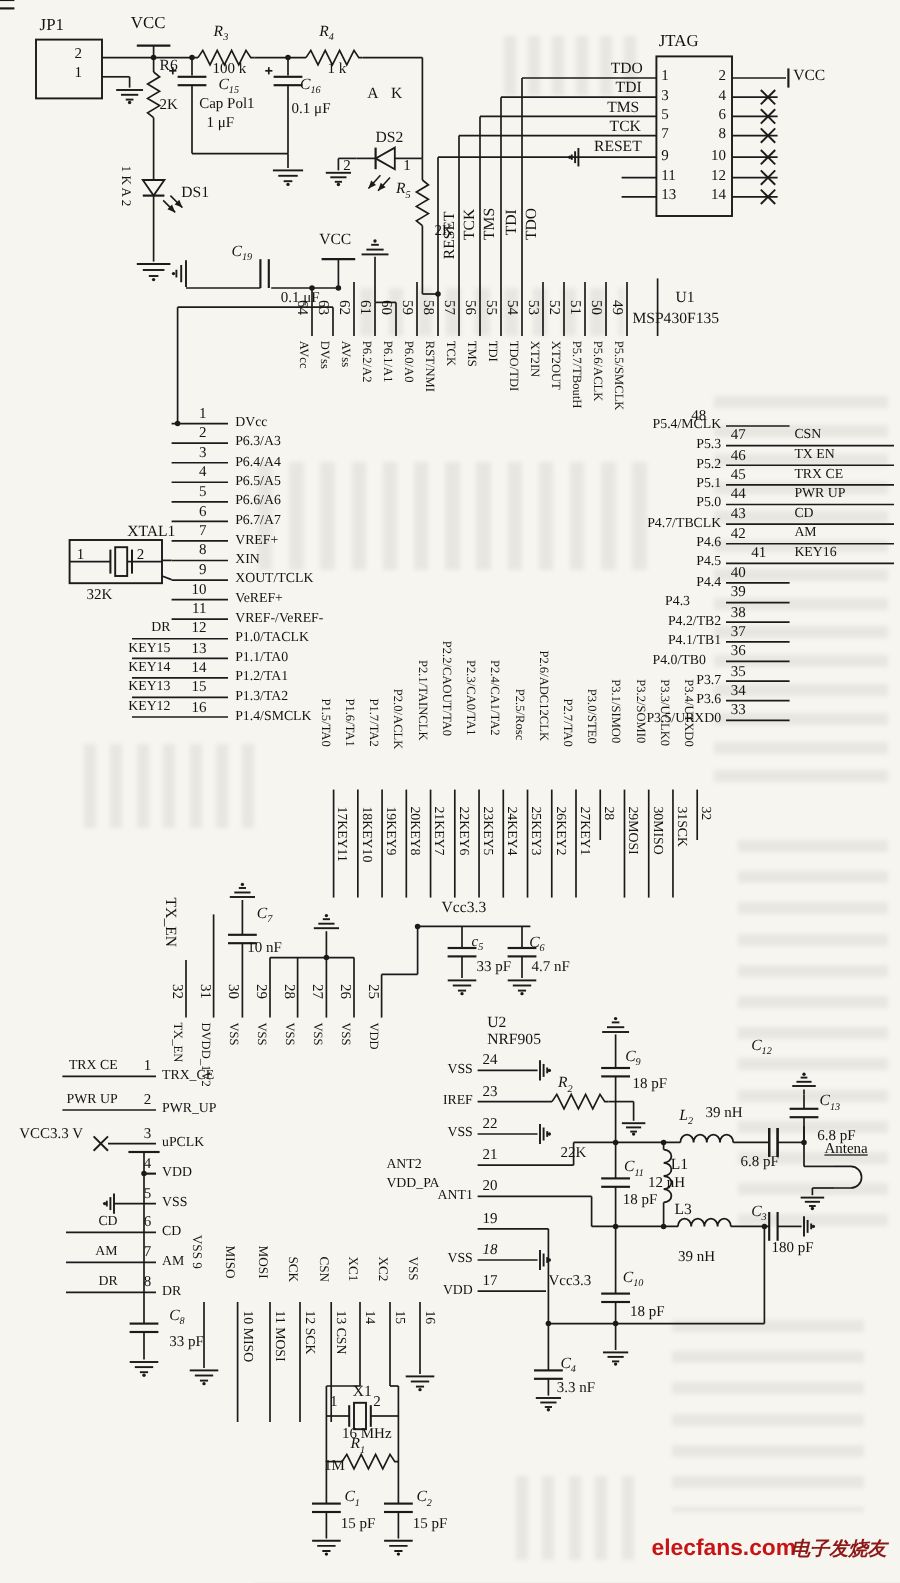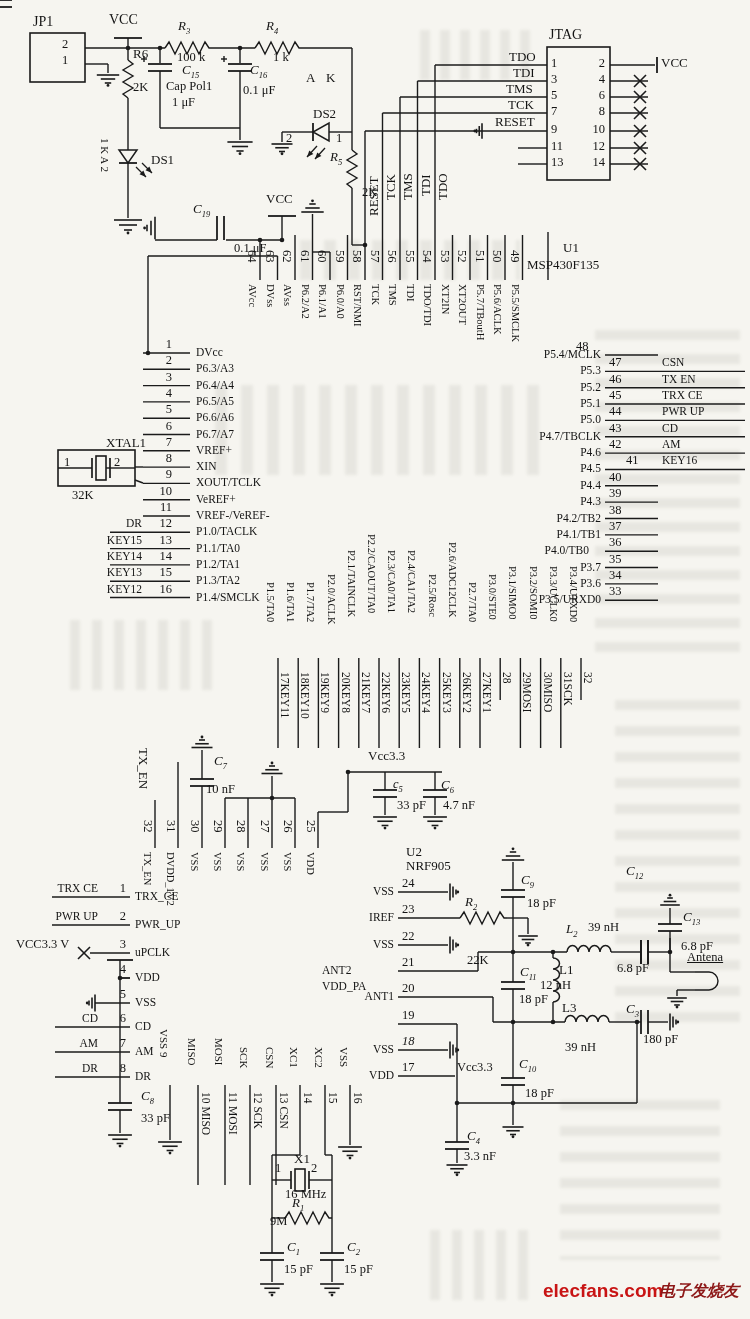--- a/index.html
+++ b/index.html
@@ -532,21 +532,21 @@
   <div class="lbl f13 it rsub" style="left:519px;top:1057px;">C<sub>10</sub></div>
   <div class="lbl" style="left:525px;top:1087px;">18 pF</div>
   <div class="lbl f13 it rsub" style="left:467px;top:1129px;">C<sub>4</sub></div>
   <div class="lbl" style="left:464px;top:1150px;">3.3 nF</div>
   <div class="lbl" style="left:457px;top:1061px;">Vcc3.3</div>
   <div class="lbl f13" style="left:294px;top:1152px;">X1</div>
   <div class="lbl num" style="left:275px;top:1162px;">1</div>
   <div class="lbl num" style="left:311px;top:1162px;">2</div>
   <div class="lbl" style="left:285px;top:1188px;">16 MHz</div>
   <div class="lbl f13 it rsub" style="left:292px;top:1196px;">R<sub>1</sub></div>
-  <div class="lbl" style="left:270px;top:1215px;">9M</div>
+  <div class="lbl" style="left:270px;top:1215px;">1M</div>
   <div class="lbl f13 it rsub" style="left:287px;top:1240px;">C<sub>1</sub></div>
   <div class="lbl" style="left:284px;top:1263px;">15 pF</div>
   <div class="lbl f13 it rsub" style="left:347px;top:1240px;">C<sub>2</sub></div>
   <div class="lbl" style="left:344px;top:1263px;">15 pF</div>
 
   <div class="logo" style="left:543px;top:1280px;font-size:19px;color:#c81414;">elecfans.com</div>
   <div class="logo" style="left:659px;top:1281px;font-size:16px;font-style:italic;color:#8d1818;font-family:'Liberation Serif',serif;">电子发烧友</div>
 
 <div class="lbl num" style="left: 551px; top: 57px; width: 18px;">1</div>
     <div class="lbl num" style="left: 551px; top: 73px; width: 18px;">3</div>
@@ -618,27 +618,27 @@
     <div class="lbl pname" style="left: 662px; top: 421.75px;">CD</div>
     <div class="lbl num" style="left: 609px; top: 438.1px; width: 26px;">42</div>
     <div class="lbl pname" style="left: 505px; top: 446.1px; width: 96px; text-align: right;">P4.6</div>
     <div class="lbl pname" style="left: 662px; top: 438.1px;">AM</div>
     <div class="lbl num" style="left: 626px; top: 454.45px; width: 26px;">41</div>
     <div class="lbl pname" style="left: 505px; top: 462.45px; width: 96px; text-align: right;">P4.5</div>
     <div class="lbl pname" style="left: 662px; top: 454.45px;">KEY16</div>
     <div class="lbl num" style="left: 609px; top: 470.8px; width: 26px;">40</div>
     <div class="lbl pname" style="left: 505px; top: 478.8px; width: 96px; text-align: right;">P4.4</div>
     <div class="lbl num" style="left: 609px; top: 487.15px; width: 26px;">39</div>
-    <div class="lbl pname" style="left: 505px; top: 495.15px; width: 96px; text-align: right;">P4.3</div>
+    <div class="lbl pname" style="left: 479px; top: 495.15px; width: 96px; text-align: right;">P4.3</div>
     <div class="lbl num" style="left: 609px; top: 503.5px; width: 26px;">38</div>
     <div class="lbl pname" style="left: 505px; top: 511.5px; width: 96px; text-align: right;">P4.2/TB2</div>
     <div class="lbl num" style="left: 609px; top: 519.85px; width: 26px;">37</div>
     <div class="lbl pname" style="left: 505px; top: 527.85px; width: 96px; text-align: right;">P4.1/TB1</div>
     <div class="lbl num" style="left: 609px; top: 536.2px; width: 26px;">36</div>
-    <div class="lbl pname" style="left: 493px; top: 544.2px; width: 96px; text-align: right;">P4.0/TB0</div>
+    <div class="lbl pname" style="left: 518px; top: 544.2px; width: 96px; text-align: center;">P4.0/TB0</div>
     <div class="lbl num" style="left: 609px; top: 552.55px; width: 26px;">35</div>
     <div class="lbl pname" style="left: 505px; top: 560.55px; width: 96px; text-align: right;">P3.7</div>
     <div class="lbl num" style="left: 609px; top: 568.9px; width: 26px;">34</div>
     <div class="lbl pname" style="left: 505px; top: 576.9px; width: 96px; text-align: right;">P3.6</div>
     <div class="lbl num" style="left: 609px; top: 585.25px; width: 26px;">33</div>
     <div class="lbl pname" style="left: 505px; top: 593.25px; width: 96px; text-align: right;">P3.5/URXD0</div>
     <div class="lbl num vt" style="left: 245px; top: 250px; height: 28px;">64</div>
     <div class="lbl f10 vt" style="left: 247px; top: 284px; height: 92px;">AVcc</div>
     <div class="lbl num vt" style="left: 262.5px; top: 250px; height: 28px;">63</div>
     <div class="lbl f10 vt" style="left: 264.5px; top: 284px; height: 92px;">DVss</div>

